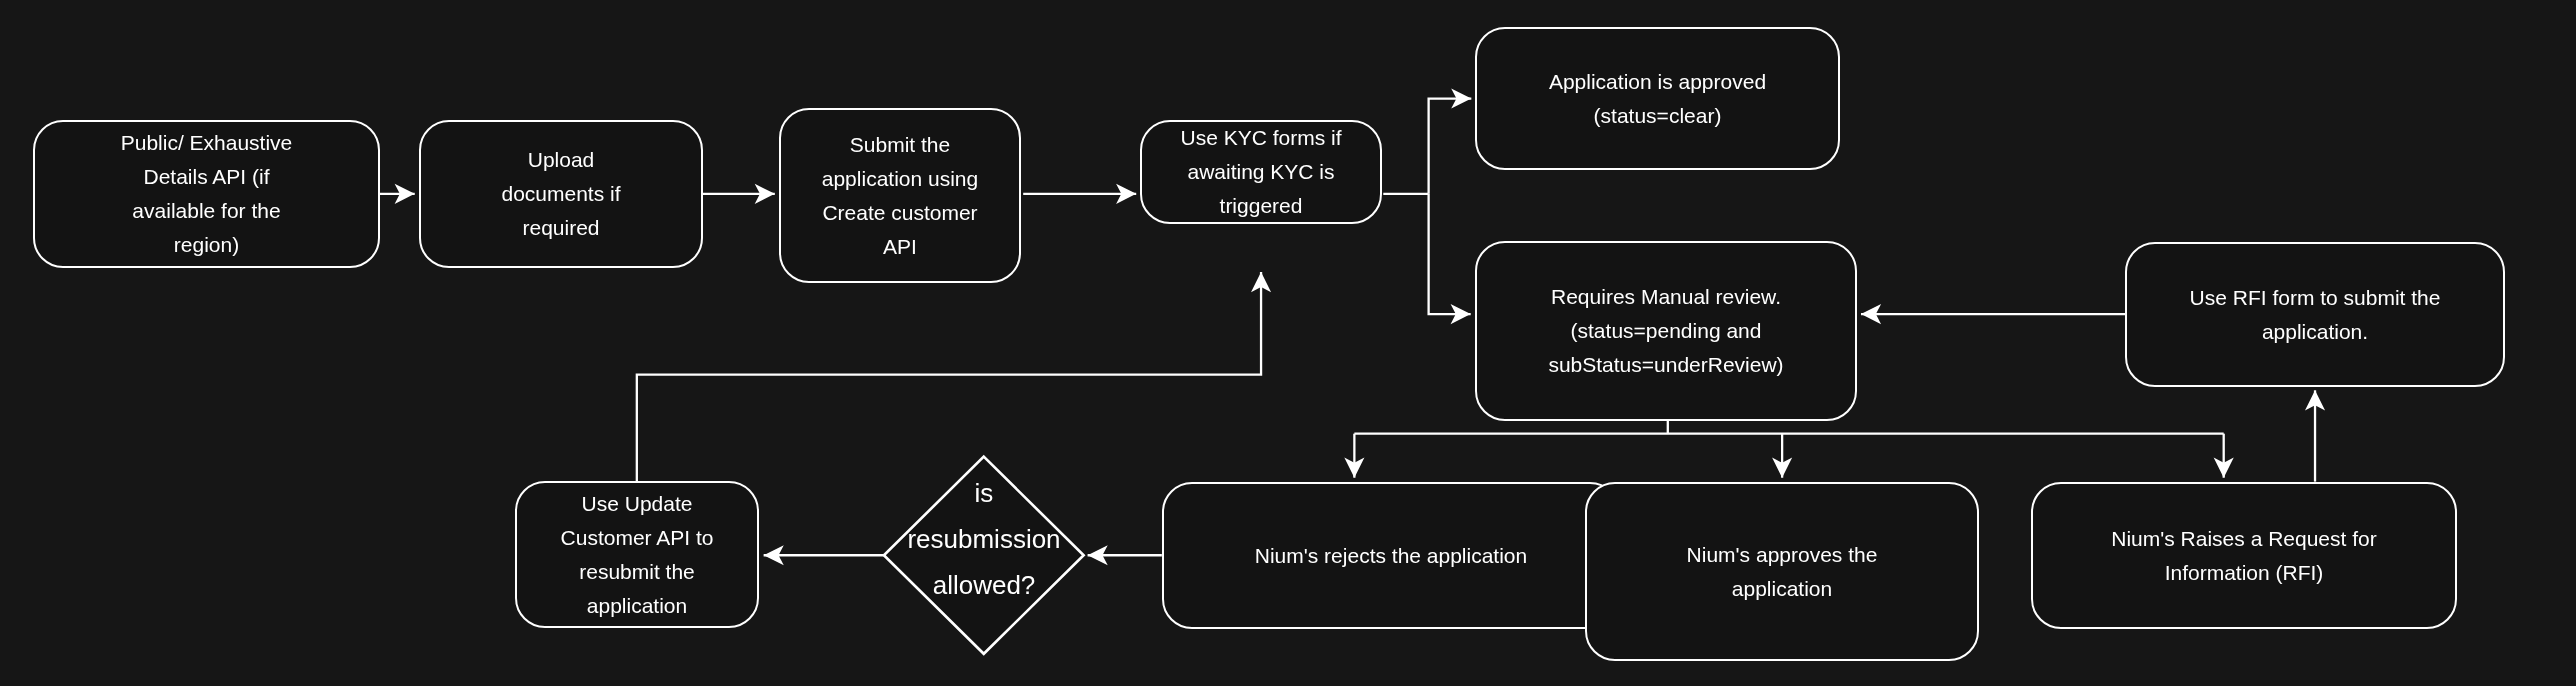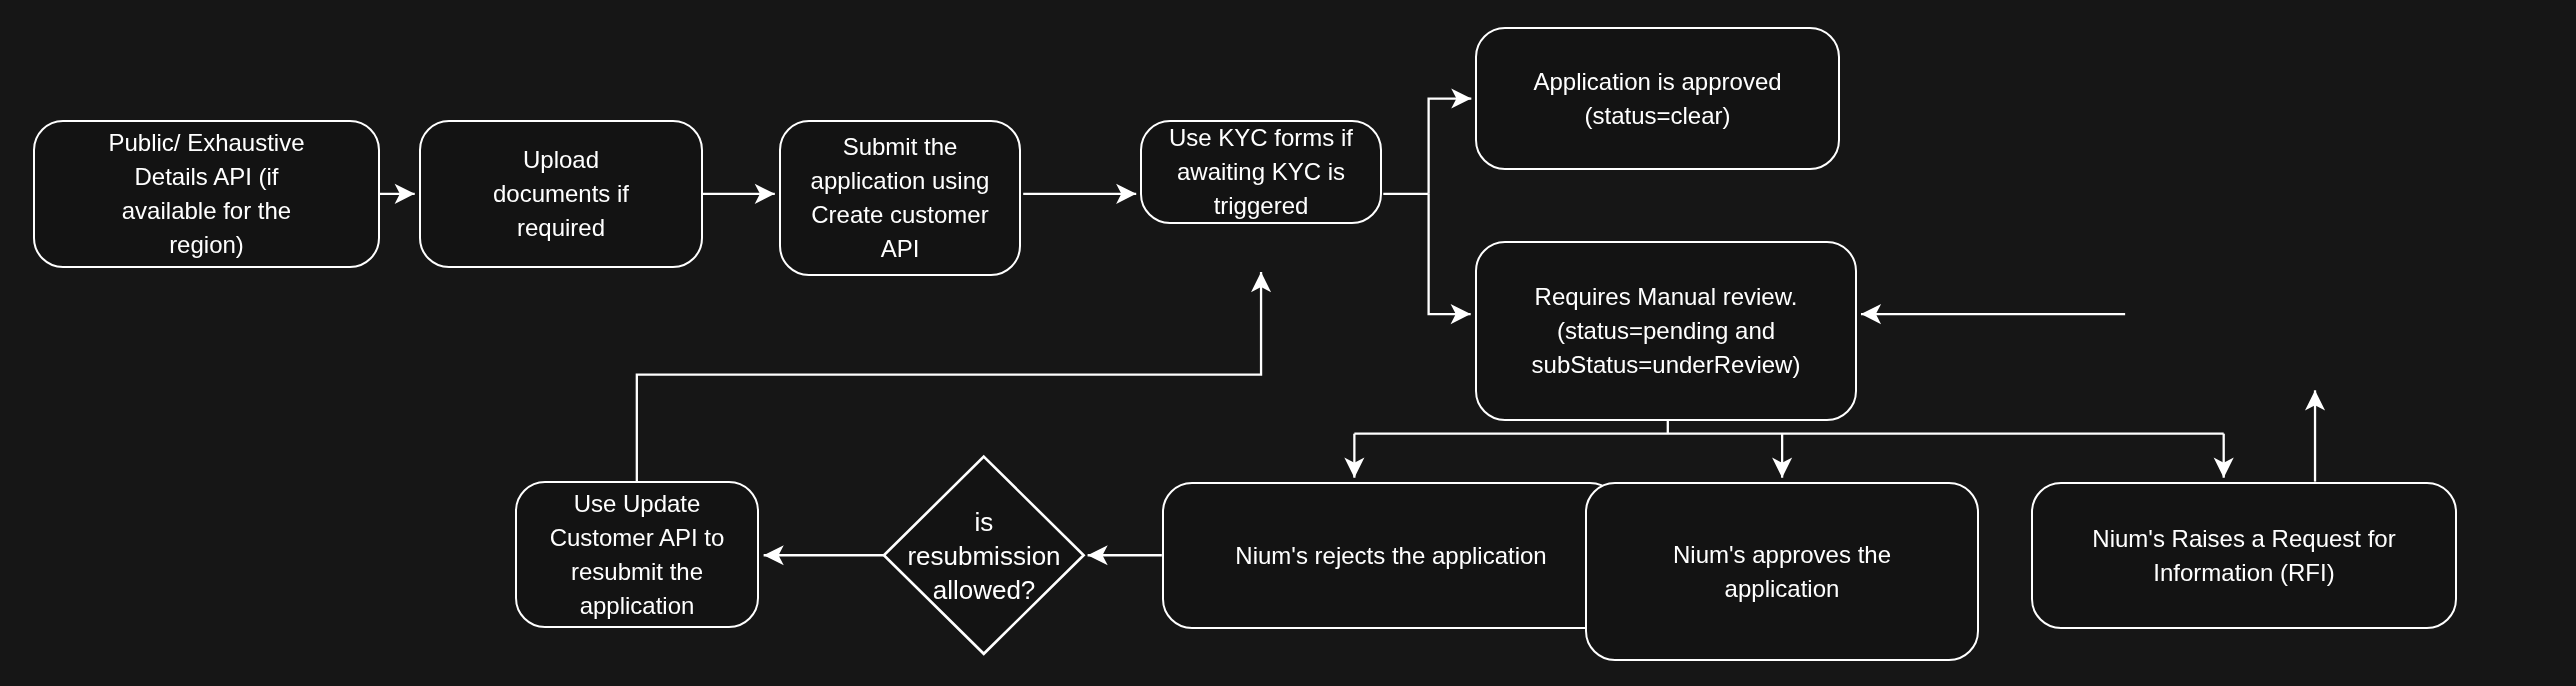--- a/index.html
+++ b/index.html
@@ -20,34 +20,34 @@
     position: absolute;
     box-sizing: border-box;
     display: flex;
     align-items: center;
     justify-content: center;
     text-align: center;
     border: 2.6px solid #ffffff;
     border-radius: 30px;
     background: #131313;
     color: #ffffff;
-    font-size: 24px;
+    font-size: 21px;
     line-height: 34px;
   }
   .node .lbl { white-space: pre; }
   .diamond-label {
     position: absolute;
     box-sizing: border-box;
     display: flex;
-    align-items: center;
+    align-items: flex-end;
     justify-content: center;
     text-align: center;
     color: #ffffff;
     font-size: 26px;
-    line-height: 34px;
+    line-height: 46px;
   }
   .diamond-label .lbl { white-space: pre; }
   .edge { stroke: #ffffff; stroke-width: 3.5; fill: none; }
   .shape { stroke: #ffffff; stroke-width: 4; fill: #131313; }
 </style>
 </head>
 <body>
 
 <div id="canvas">
 
@@ -84,21 +84,21 @@
 available for the
 region)</span>
   </div>
 
   <div class="node" style="left:419px;top:120px;width:284px;height:148px">
     <span class="lbl">Upload
 documents if
 required</span>
   </div>
 
-  <div class="node" style="left:779px;top:120px;width:242px;height:156px">
+  <div class="node" style="left:779px;top:108px;width:242px;height:175px">
     <span class="lbl">Submit the
 application using
 Create customer
 API</span>
   </div>
 
   <div class="node" style="left:1140px;top:120px;width:242px;height:104px">
     <span class="lbl">Use KYC forms if
 awaiting KYC is
 triggered</span>
@@ -108,20 +108,24 @@
     <span class="lbl">Application is approved
 (status=clear)</span>
   </div>
 
   <div class="node" style="left:1475px;top:241px;width:382px;height:180px">
     <span class="lbl">Requires Manual review.
 (status=pending and
 subStatus=underReview)</span>
   </div>
 
+  <div class="node" style="left:2125px;top:242px;width:380px;height:145px">
+    <span class="lbl">Use RFI form to submit the
+application.</span>
+  </div>
 
   <div class="node" style="left:1162px;top:482px;width:458px;height:147px">
     <span class="lbl">Nium's rejects the application</span>
   </div>
 
   <div class="node" style="left:1585px;top:482px;width:394px;height:179px">
     <span class="lbl">Nium's approves the
 application</span>
   </div>
 

